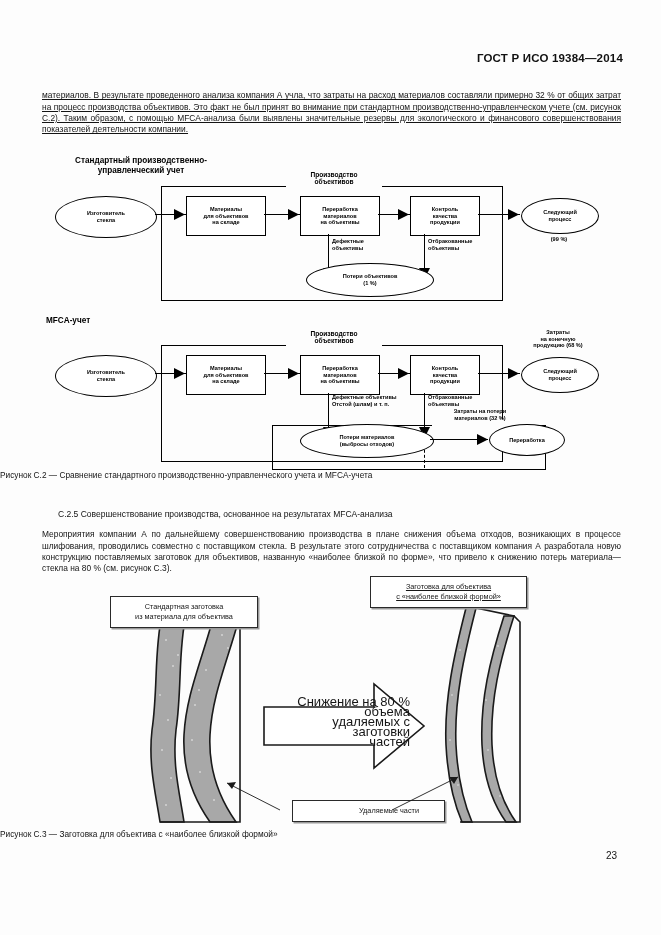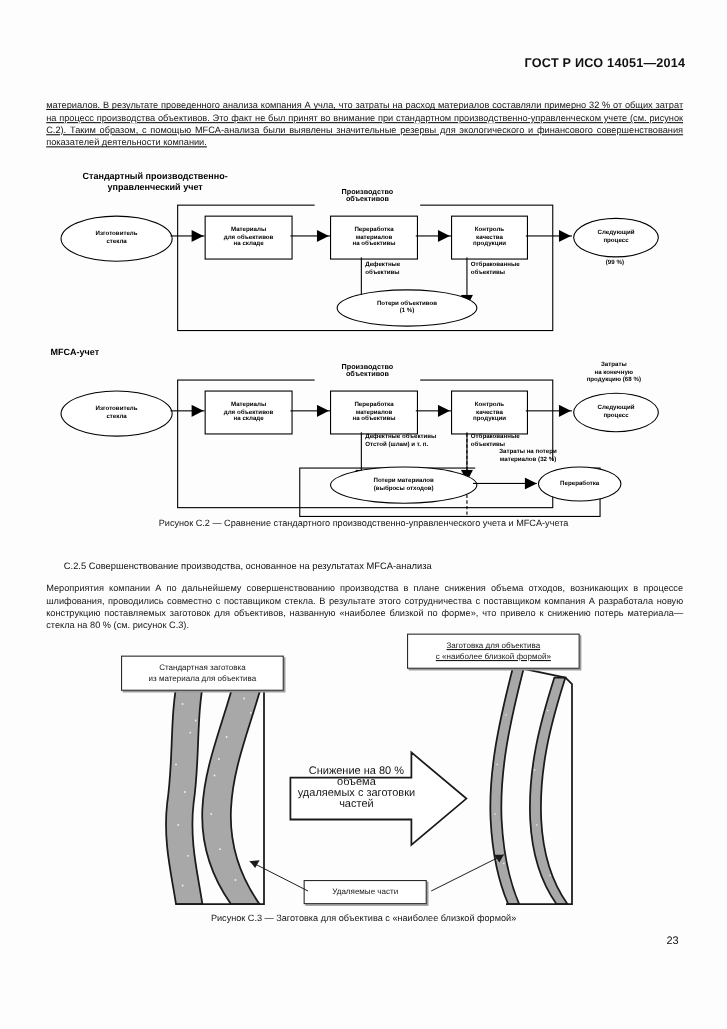--- a/index.html
+++ b/index.html
@@ -15,21 +15,21 @@
   .body-text{
     position:absolute;left:42px;right:40px;font-size:8.4px;line-height:11.3px;
     text-align:justify;color:#141414;
   }
   p.t1{top:82px;text-decoration:underline;}
   .sec-head{
     position:absolute;left:58px;top:509px;font-size:8.5px;font-weight:normal;color:#111;
   }
   p.t2{top:521px;left:42px;right:40px;}
   .cap{
-    position:absolute;width:100%;text-align:center;font-size:8.3px;color:#141414;
+    position:absolute;width:100%;font-size:8.3px;color:#141414;
   }
   .cap1{top:470px;}
   .cap2{top:829px;}
   .pageno{position:absolute;right:44px;top:850px;font-size:10px;color:#141414;}
   .dtitle{
     position:absolute;font-size:8.2px;font-weight:bold;color:#000;line-height:10px;
     text-align:center;white-space:pre-line;
   }
   .dbox{
     position:absolute;border:1.4px solid #000;background:#fff;
@@ -55,30 +55,30 @@
   .capwhite{position:absolute;background:#fdfdfd;}
 
   
   .f3box{
     position:absolute;border:1.2px solid #2a2a2a;background:#fff;
     display:flex;align-items:center;justify-content:center;
     font-size:7.3px;line-height:9.6px;text-align:center;white-space:pre-line;color:#161616;
     box-shadow:1.5px 1.5px 0 #9a9a9a;
   }
   .arrowtext{
-    position:absolute;font-size:10px;line-height:10px;text-align:center;
-    white-space:pre-line;color:#161616;
+    position:absolute;font-size:13px;line-height:10px;text-align:right;
+    white-space:pre-line;color:#161616;margin-left:28px;
   }
 </style>
 </head>
 <body>
 
 <div class="page">
 
-  <div class="hdr">ГОСТ Р ИСО 14051—2014</div>
+  <div class="hdr">ГОСТ Р ИСО 19384—2014</div>
 
   <p class="body-text t1">материалов. В результате проведенного анализа компания А учла, что затраты на расход материалов составляли примерно 32 % от общих затрат на процесс производства объективов. Это факт не был принят во внимание при стандартном производственно-управленческом учете (см. рисунок С.2). Таким образом, с помощью MFCA-анализа были выявлены значительные резервы для экологического и финансового совершенствования показателей деятельности компании.</p>
 
   <div>
 
     <div>
       <div class="dtitle" style="left:46px;top:156px;width:190px;text-align:center;">Стандартный производственно-
 управленческий учет</div>
 
       <div class="frame" style="left:161px;top:186px;width:340px;height:113px;"></div>
@@ -277,21 +277,21 @@
       <polygon points="2,27 112,27 112,4 162,46 112,88 112,65 2,65" fill="#ffffff" stroke="#1a1a1a" stroke-width="1.6"></polygon>
     </svg>
     <div class="arrowtext" style="left:266px;top:697px;width:116px;">Снижение на 80 % объема
 удаляемых с заготовки
 частей</div>
 
     <div class="f3box" style="left:110px;top:581px;width:146px;height:30px;margin-top:15px;">Стандартная заготовка
 из материала для объектива</div>
     <div class="f3box" style="left:370px;top:576px;width:155px;height:30px;text-decoration:underline;">Заготовка для объектива
 с «наиболее близкой формой»</div>
-    <div class="f3box" style="left:276px;top:800px;width:110px;height:20px;">Удаляемые части</div>
+    <div class="f3box" style="left:292px;top:800px;width:110px;height:20px;padding-left:41px;">Удаляемые части</div>
 
     <svg style="position:absolute;left:120px;top:640px;" width="430" height="180">
       <line x1="160" y1="170" x2="107" y2="143" stroke="#1a1a1a" stroke-width="0.9"></line>
       <polygon points="107,143 116,142 112,149" fill="#1a1a1a"></polygon>
       <line x1="272" y1="170" x2="338" y2="137" stroke="#1a1a1a" stroke-width="0.9"></line>
       <polygon points="338,137 329,137 334,144" fill="#1a1a1a"></polygon>
 
       <line x1="253" y1="-31" x2="253" y2="-14" stroke="#1a1a1a" stroke-width="0.9"></line>
     </svg>
 

